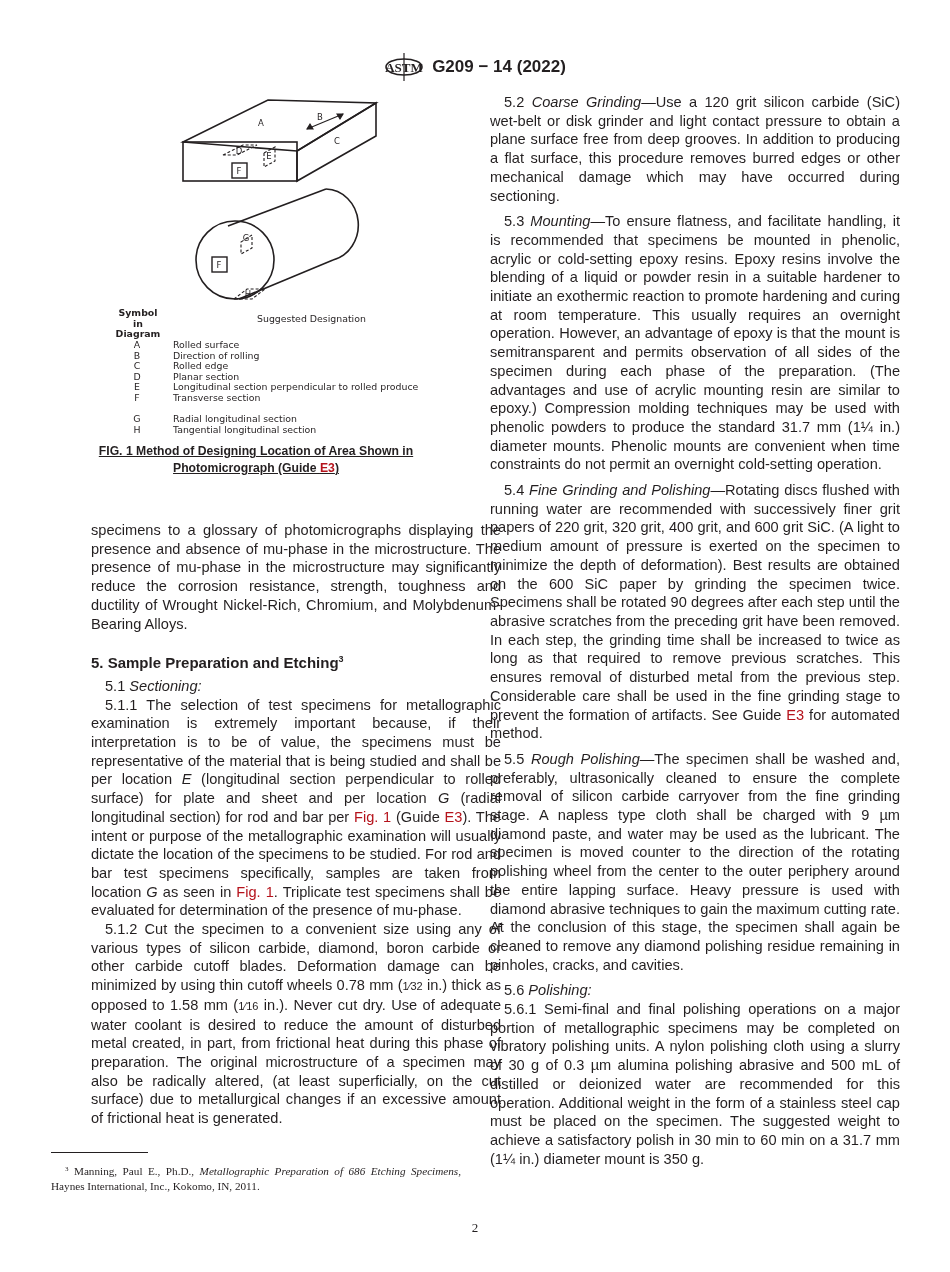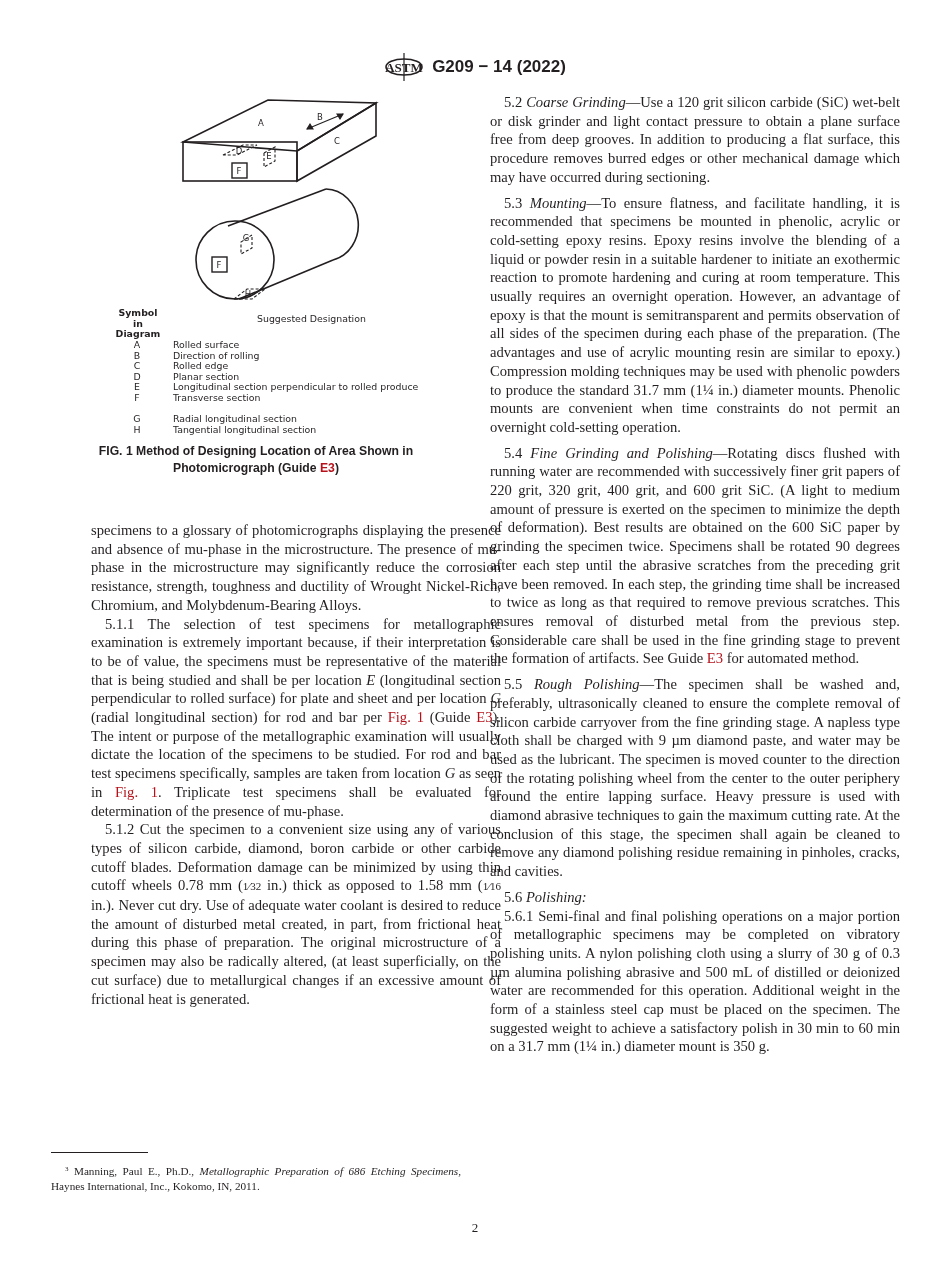--- a/index.html
+++ b/index.html
@@ -3,33 +3,33 @@
 <meta charset="utf-8">
 <style>
   html, body { margin: 0; padding: 0; background: #ffffff; }
   body { width: 950px; height: 1272px; position: relative; overflow: hidden; color: #231f20; }
 
   .header { position: absolute; top: 52px; left: 0; width: 950px; text-align: center; }
   .header-inner { display: inline-flex; align-items: center; gap: 8px; }
   .logo { width: 40px; height: 30px; }
   .doc-id { font-family: "Liberation Sans", sans-serif; font-weight: bold; font-size: 17px; color: #231f20; }
 
-  .col { position: absolute; font-family: Liberation Serif, serif; font-size: 14.6px; line-height: 18.7px; text-align: justify; }
+  .col { position: absolute; font-family: Liberation Sans, sans-serif; font-size: 14.6px; line-height: 18.7px; text-align: justify; }
   .col-left { left: 51px; width: 410px; margin-left: 40px; }
   .col-right { left: 490px; width: 410px; top: 93px; }
 
   .figure { position: absolute; left: 51px; top: 93px; width: 410px; }
   .fig-svg { position: absolute; left: 60px; top: 0; }
   .legend { position: absolute; left: 0; top: 215px; width: 410px; font-family: "DejaVu Sans", sans-serif; font-size: 9.4px; line-height: 10.5px; color: #231f20; }
   .legend-head { position: absolute; }
   .legend-row { position: absolute; left: 0; width: 410px; }
   .legend-sym { position: absolute; left: 80px; width: 12px; text-align: center; }
   .legend-desc { position: absolute; left: 122px; white-space: nowrap; }
 
-  .fig-caption { position: absolute; left: 51px; top: 443px; width: 410px; text-align: center; font-family: "Liberation Sans", sans-serif; font-weight: bold; font-size: 12.2px; line-height: 17px; }
+  .fig-caption { position: absolute; left: 51px; top: 443px; width: 410px; text-align: center; font-family: "Liberation Sans", sans-serif; font-weight: bold; font-size: 12.2px; line-height: 17px; text-decoration: underline; }
 
   .link { color: #b5121b; }
   p { margin: 0; }
   .indent { text-indent: 14px; }
   .gap { margin-top: 7px; }
   .section-head { font-weight: bold; font-size: 15px; margin-top: 17px; margin-bottom: 4px; }
   .section-head sup { font-size: 9px; vertical-align: 6px; }
   .frac { font-size: 11px; }
 
   .fn-rule { position: absolute; left: 51px; top: 1152px; width: 97px; border-top: 1px solid #231f20; }
@@ -132,21 +132,23 @@
       <span class="legend-desc">Tangential longitudinal section</span>
     </div>
   </div>
 </div>
 
 <div class="fig-caption"><span>FIG. 1 Method of Designing Location of Area Shown in Photomicrograph (Guide </span><span class="link">E3</span><span>)</span></div>
 
 <div class="col col-left" style="top:521px;">
   <p>specimens to a glossary of photomicrographs displaying the presence and absence of mu-phase in the microstructure. The presence of mu-phase in the microstructure may significantly reduce the corrosion resistance, strength, toughness and ductility of Wrought Nickel-Rich, Chromium, and Molybdenum-Bearing Alloys.</p>
 
+  <div class="section-head"><span>5. Sample Preparation and Etching</span><sup>3</sup></div>
 
+  <p class="indent"><span>5.1</span> <i>Sectioning:</i></p>
 
   <p class="indent"><span>5.1.1 The selection of test specimens for metallographic examination is extremely important because, if their interpretation is to be of value, the specimens must be representative of the material that is being studied and shall be per location </span><i>E</i><span> (longitudinal section perpendicular to rolled surface) for plate and sheet and per location </span><i>G</i><span> (radial longitudinal section) for rod and bar per </span><span class="link">Fig. 1</span><span> (Guide </span><span class="link">E3</span><span>). The intent or purpose of the metallographic examination will usually dictate the location of the specimens to be studied. For rod and bar test specimens specifically, samples are taken from location </span><i>G</i><span> as seen in </span><span class="link">Fig. 1</span><span>. Triplicate test specimens shall be evaluated for determination of the presence of mu-phase.</span></p>
 
   <p class="indent"><span>5.1.2 Cut the specimen to a convenient size using any of various types of silicon carbide, diamond, boron carbide or other carbide cutoff blades. Deformation damage can be minimized by using thin cutoff wheels 0.78 mm (</span><span class="frac">1⁄32</span><span> in.) thick as opposed to 1.58 mm (</span><span class="frac">1⁄16</span><span> in.). Never cut dry. Use of adequate water coolant is desired to reduce the amount of disturbed metal created, in part, from frictional heat during this phase of preparation. The original microstructure of a specimen may also be radically altered, (at least superficially, on the cut surface) due to metallurgical changes if an excessive amount of frictional heat is generated.</span></p>
 </div>
 
 <div class="fn-rule"></div>
 <div class="footnote"><sup>3</sup><span> Manning, Paul E., Ph.D., </span><i>Metallographic Preparation of 686 Etching Specimens</i><span>, Haynes International, Inc., Kokomo, IN, 2011.</span></div>
 
 <div class="col col-right">

